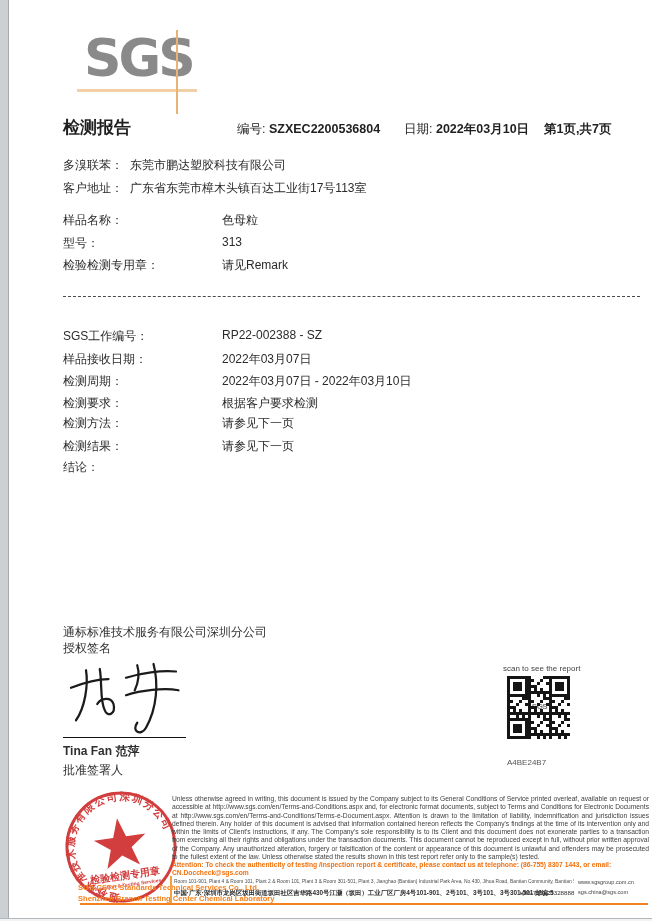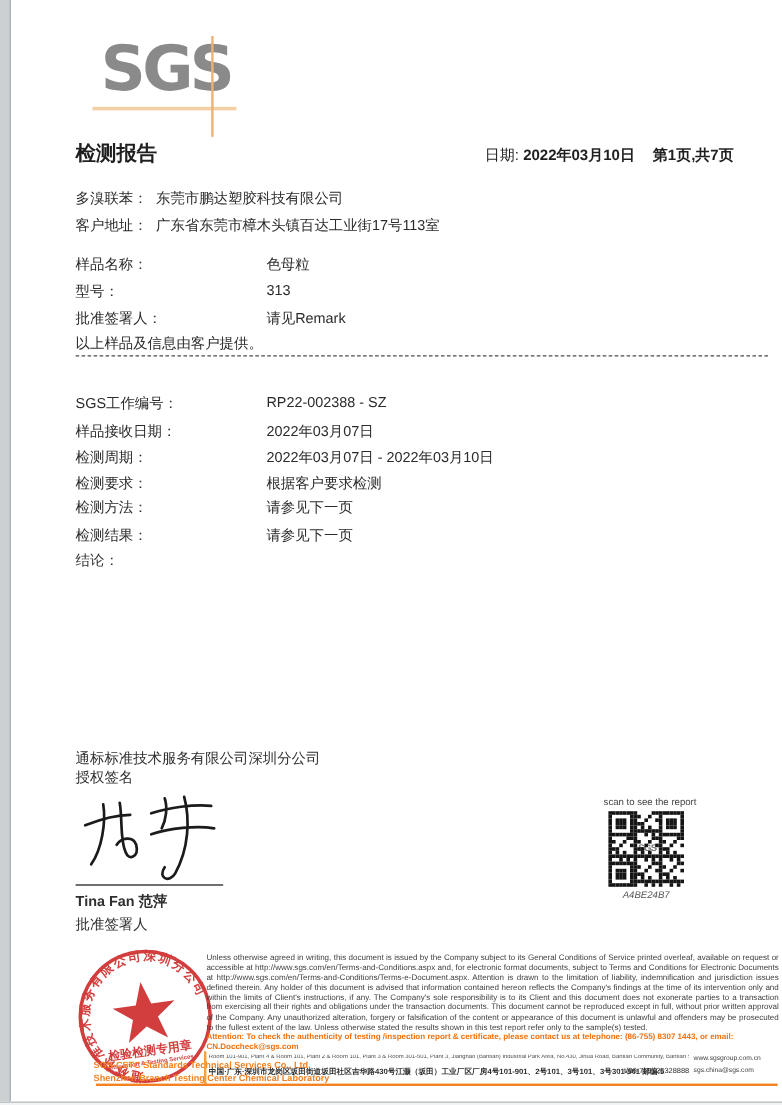--- a/index.html
+++ b/index.html
@@ -41,21 +41,21 @@
   .sig-svg{position:absolute;left:66px;top:660px;}
   .sig-line{position:absolute;left:63px;top:737px;width:123px;border-top:1.5px solid #111;}
   .sig-name{position:absolute;left:63px;top:743px;font-size:12px;font-weight:600;}
   .sig-title{position:absolute;left:63px;top:762px;font-size:12px;}
 
   
   .qr-caption{position:absolute;left:503px;top:664px;font-size:8px;color:#444;}
   .qr-box{position:absolute;left:507px;top:676px;width:63px;height:63px;background:#fff;}
   .qr-box i{position:absolute;width:3px;height:3px;background:#151515;}
   .qr-center{position:absolute;left:23px;top:25px;width:19px;height:12px;background:#fff;font-size:8px;font-weight:700;color:#777;text-align:center;line-height:12px;letter-spacing:-0.5px;}
-  .qr-code-text{position:absolute;left:507px;top:741px;width:63px;text-align:center;font-size:8px;color:#555;font-style:italic;}
+  .qr-code-text{position:absolute;left:507px;top:758px;width:63px;text-align:left;font-size:8px;color:#555;}
 
   
   .disclaimer{position:absolute;left:172px;top:795px;width:477px;font-size:6.7px;line-height:8.3px;color:#3d3d3d;text-align:justify;}
   .attention{position:absolute;left:172px;top:861px;width:477px;font-size:6.7px;line-height:8.3px;font-weight:700;color:#f2700c;}
   .addr-en{position:absolute;left:174px;top:879px;width:400px;font-size:4.9px;color:#4c4c4c;white-space:nowrap;overflow:hidden;}
   .addr-web{position:absolute;left:578px;top:879px;font-size:5.6px;color:#3d3d3d;}
   .addr-cn{position:absolute;left:174px;top:889px;width:380px;font-size:6.4px;font-weight:600;color:#2e2e2e;white-space:nowrap;overflow:hidden;}
   .addr-phone{position:absolute;left:520px;top:889px;font-size:6.2px;color:#2e2e2e;}
   .addr-email{position:absolute;left:578px;top:889px;font-size:5.6px;color:#3d3d3d;}
   .v-orange{position:absolute;left:170px;top:876px;width:2px;height:29px;background:#f5a23c;}
@@ -72,20 +72,21 @@
 
 <div class="page">
 
   <div class="logo-wrap">
     <div class="logo-text">SGS</div>
     <div class="logo-hline"></div>
     <div class="logo-vline"></div>
   </div>
 
   <div class="title">检测报告</div>
+  <div class="hmeta m-no"><span>编号:</span> <b>SZXEC2200536804</b></div>
   <div class="hmeta m-date"><span>日期:</span> <b>2022年03月10日</b></div>
   <div class="hmeta m-page">第1页,共7页</div>
 
   <div class="row" style="top:157px">
     <span class="lbl">多溴联苯：</span>
     <span class="val v-client">东莞市鹏达塑胶科技有限公司</span>
   </div>
   <div class="row" style="top:180px">
     <span class="lbl">客户地址：</span>
     <span class="val v-client">广东省东莞市樟木头镇百达工业街17号113室</span>
@@ -93,24 +94,23 @@
 
   <div class="row" style="top:212px">
     <span class="lbl">样品名称：</span>
     <span class="val v-wide">色母粒</span>
   </div>
   <div class="row" style="top:235px">
     <span class="lbl">型号：</span>
     <span class="val v-wide">313</span>
   </div>
   <div class="row" style="top:257px">
-    <span class="lbl">批准签署人：</span>
+    <span class="lbl">检验检测专用章：</span>
     <span class="val v-wide">请见Remark</span>
   </div>
-  <div class="note" style="top:278px">以上样品及信息由客户提供。</div>
   <div class="dashline"></div>
 
   <div class="row" style="top:328px">
     <span class="lbl">SGS工作编号：</span>
     <span class="val v-wide">RP22-002388 - SZ</span>
   </div>
   <div class="row" style="top:351px">
     <span class="lbl">样品接收日期：</span>
     <span class="val v-wide">2022年03月07日</span>
   </div>

